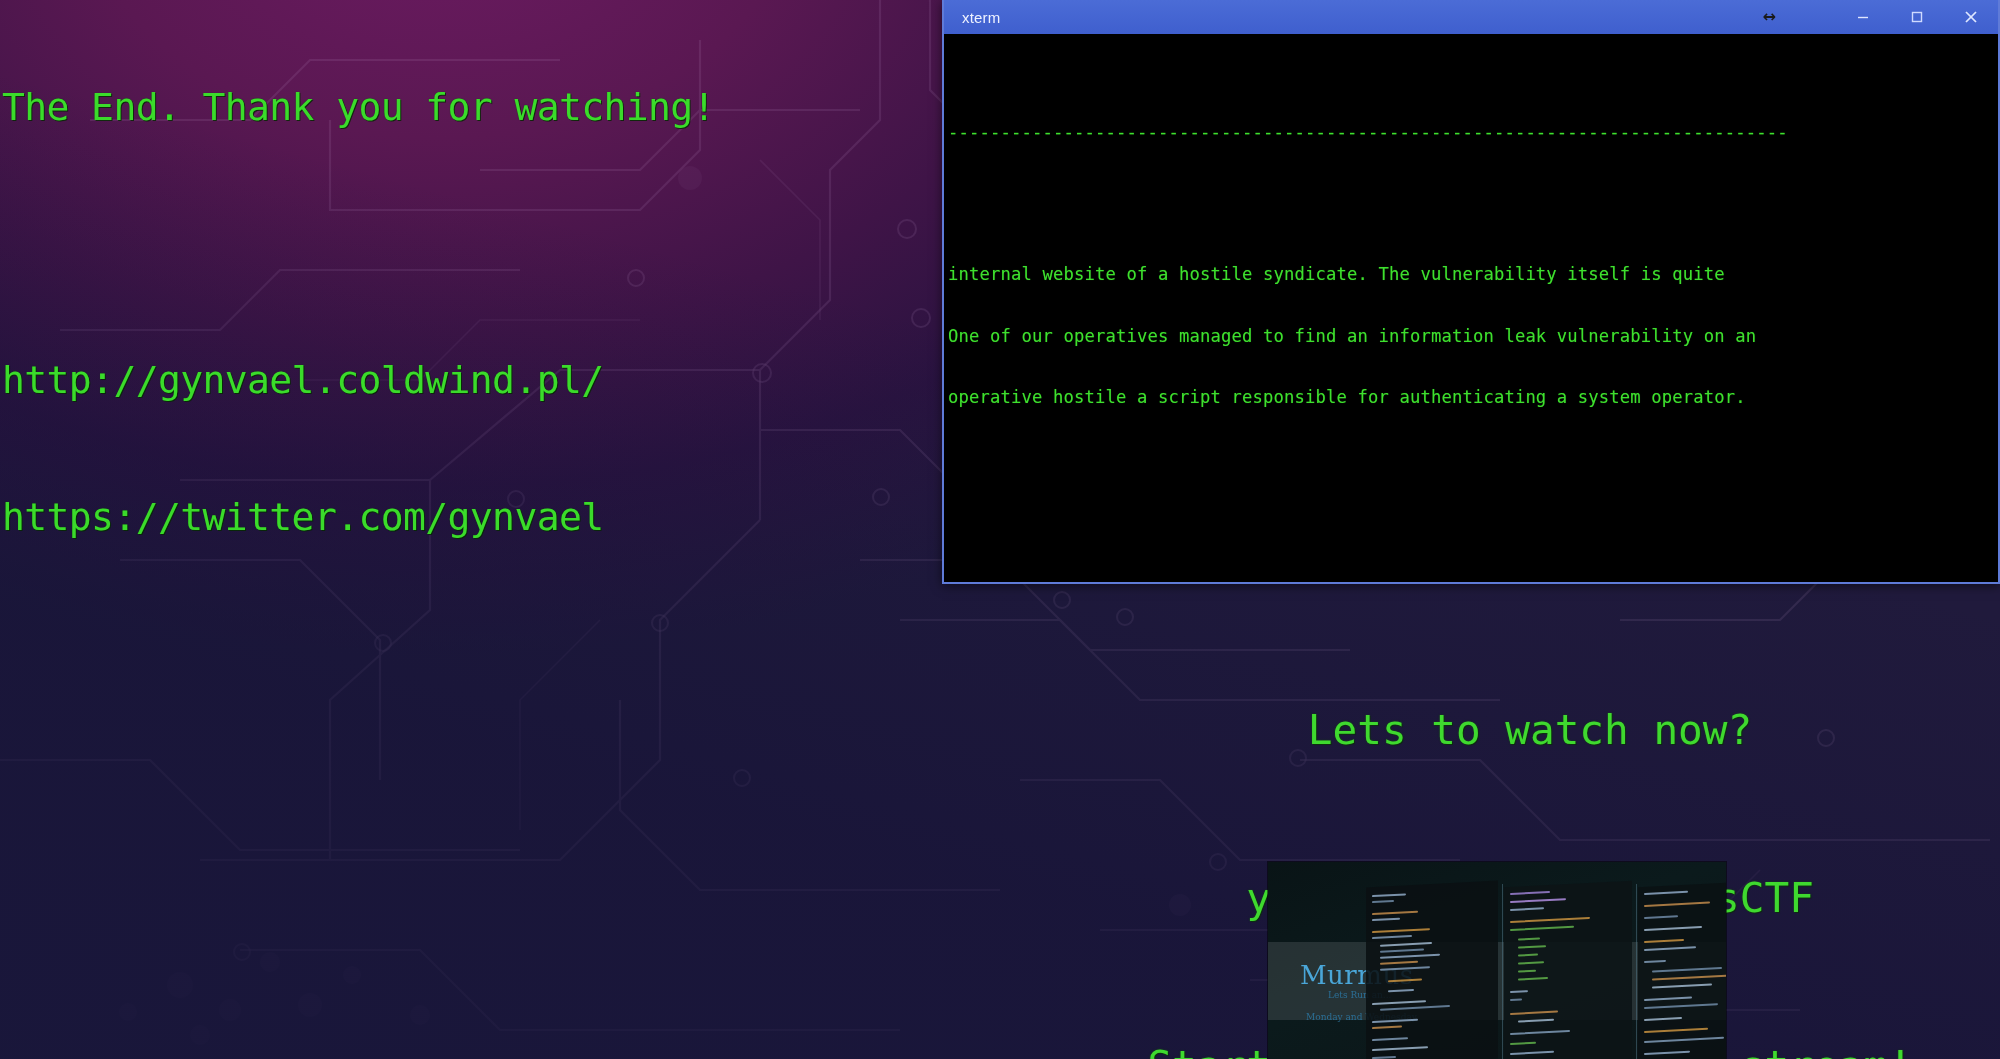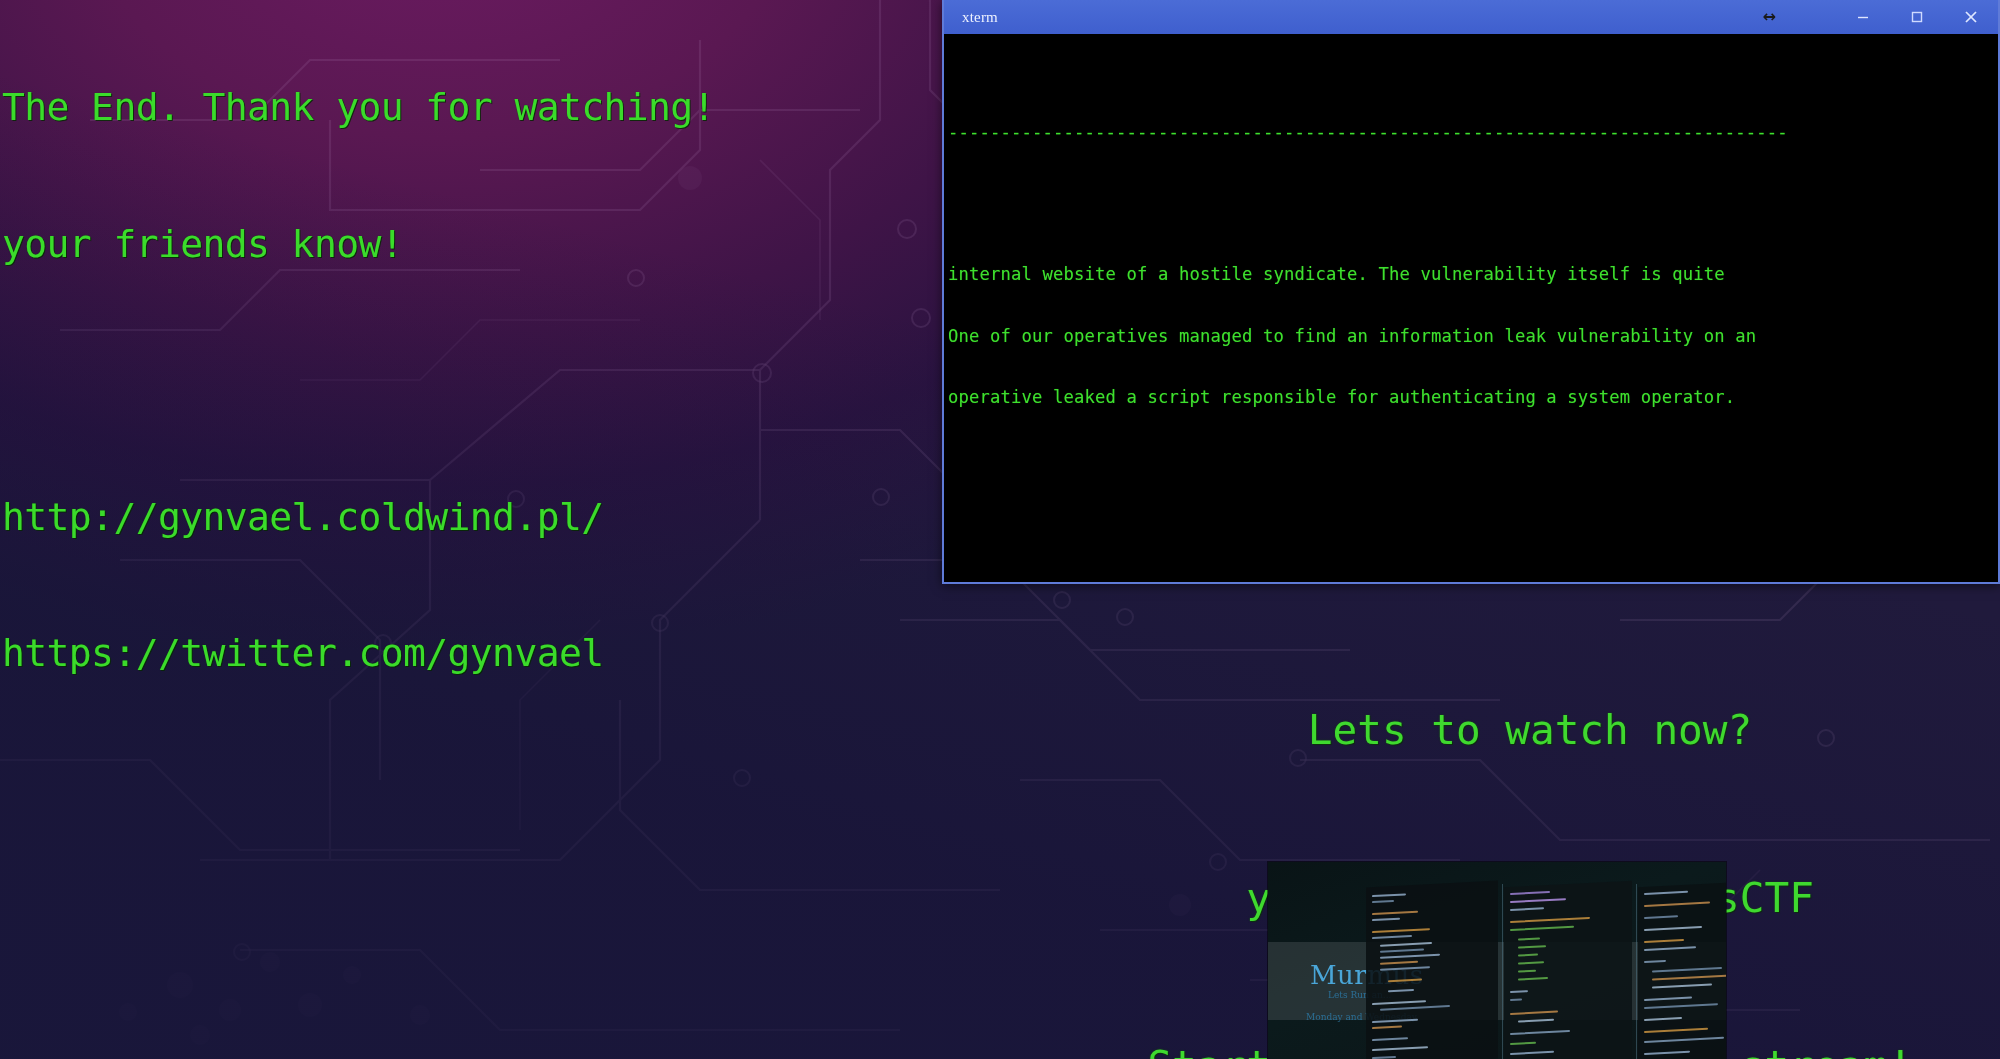--- a/index.html
+++ b/index.html
@@ -62,21 +62,21 @@
   }
   #titlebar {
     height: 34px;
     background: linear-gradient(180deg,#4b6cd6 0%, #3f5fce 100%);
     display: flex; align-items: center;
     position: relative;
     box-sizing: border-box;
   }
   #titlebar .title {
     color: #eef2ff;
-    font-family: Liberation Serif, serif;
+    font-family: Liberation Sans, sans-serif;
     font-size: 15px;
     margin-left: 18px;
     letter-spacing: 0.2px;
   }
   #titlebar .spacer { flex: 1; }
   .resize-cursor {
     color: #1a1a1a;
     font-size: 16px;
     margin-right: 60px;
     line-height: 1;
@@ -168,21 +168,21 @@
     position:absolute; inset:0;
     background: linear-gradient(160deg,#091416 0%, #0b1a1c 45%, #0c1517 100%);
   }
   #thumb .slide-band {
     position: absolute;
     left: 0; top: 80px; width: 100%; height: 78px;
     background: rgba(150,155,160,0.20);
   }
   #thumb .slide-title {
     position: absolute;
-    left: 42px; top: 98px;
+    left: 32px; top: 98px;
     color: #4aa6d8;
     font-family: "DejaVu Serif", serif;
     font-size: 26px;
     letter-spacing: 0.5px;
   }
   #thumb .slide-sub1, #thumb .slide-sub2 {
     position: absolute;
     color: #2b6f96;
     font-family: "DejaVu Serif", serif;
     font-size: 9px;
@@ -276,21 +276,20 @@
       <circle cx="128" cy="1012" r="9"></circle>
         <circle cx="420" cy="1015" r="10"></circle>
       <circle cx="690" cy="178" r="12"></circle>
         <circle cx="1180" cy="905" r="11"></circle>
       <circle cx="1300" cy="940" r="10"></circle>
     </g>
   </svg>
 
   <div id="credits">
     <span class="ln">The End. Thank you for watching!</span>
-    <span class="ln">your friends know!</span>
     <span class="blank"></span>
     <span class="ln">http://gynvael.coldwind.pl/</span>
     <span class="ln">https://twitter.com/gynvael</span>
     <span class="blank"></span>
     
     
     
     
     
     
@@ -325,21 +324,21 @@
     </div>
 
     <div id="term-body">
 
 
       <span class="row">--------------------------------------------------------------------------------</span>
 
       <span class="gap"></span>
       <span class="row">internal website of a hostile syndicate. The vulnerability itself is quite</span>
       <span class="row">One of our operatives managed to find an information leak vulnerability on an</span>
-      <span class="row">operative leaked a script responsible for authenticating a system operator.</span>
+      <span class="row">operative hostile a script responsible for authenticating a system operator.</span>
       <span class="gap"></span>
       
       
       
       
       
       
       
       
 

